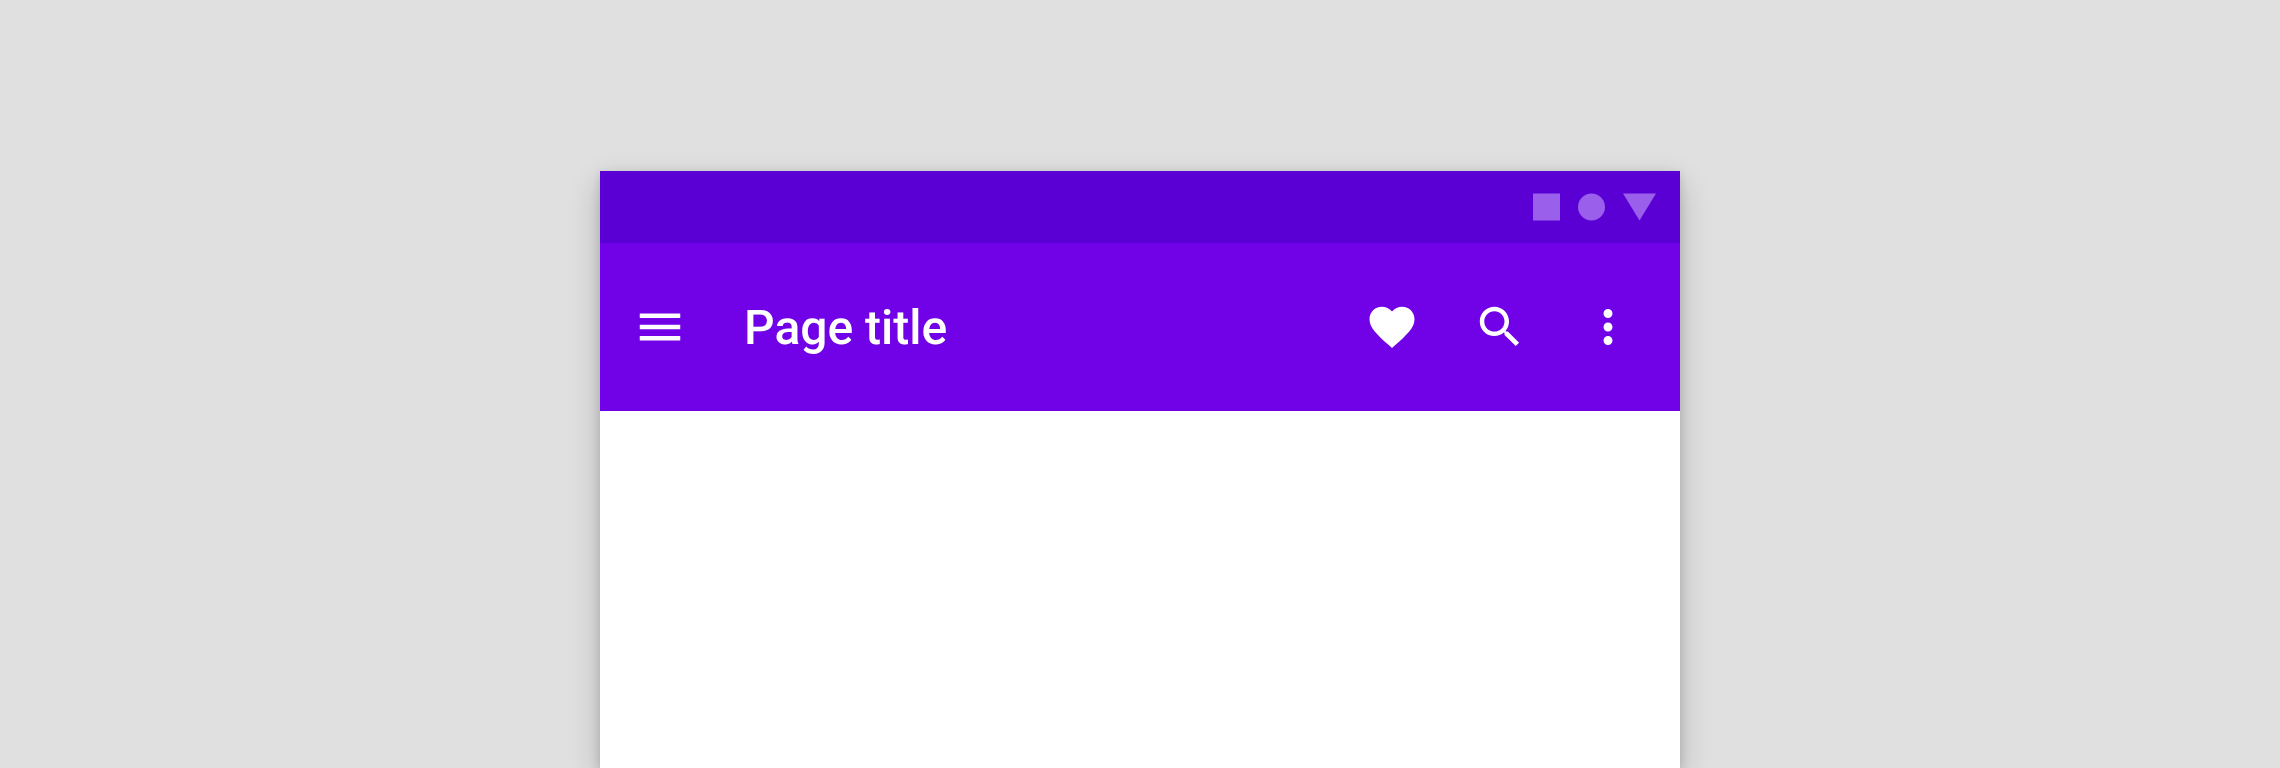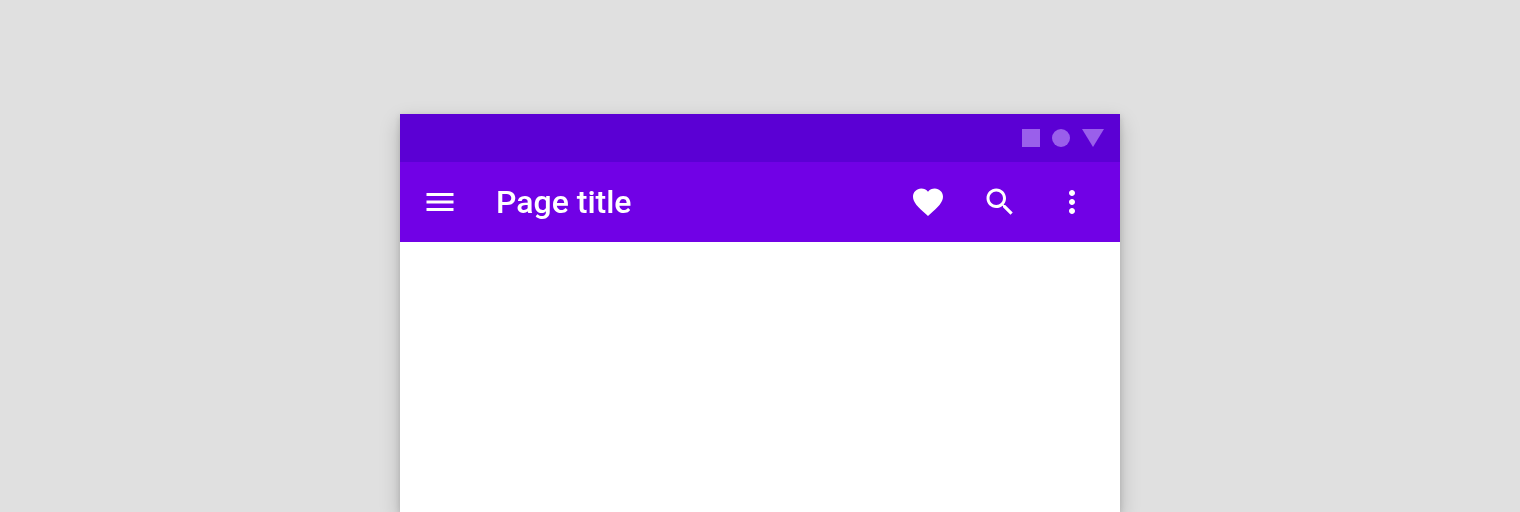--- a/index.html
+++ b/index.html
@@ -50,21 +50,21 @@
     
     .status-bar .status-triangle {
       width: 0;
       height: 0;
       border-left: 11px solid transparent;
       border-right: 11px solid transparent;
       border-top: 18px solid #9a5feb;
     }
     
     .app-bar {
-      height: 80px;
+      height: 112px;
       background: #7101e6;
       display: flex;
       align-items: center;
       padding: 0 16px;
     }
     
     .icon-button {
       width: 48px;
       height: 48px;
       display: flex;

